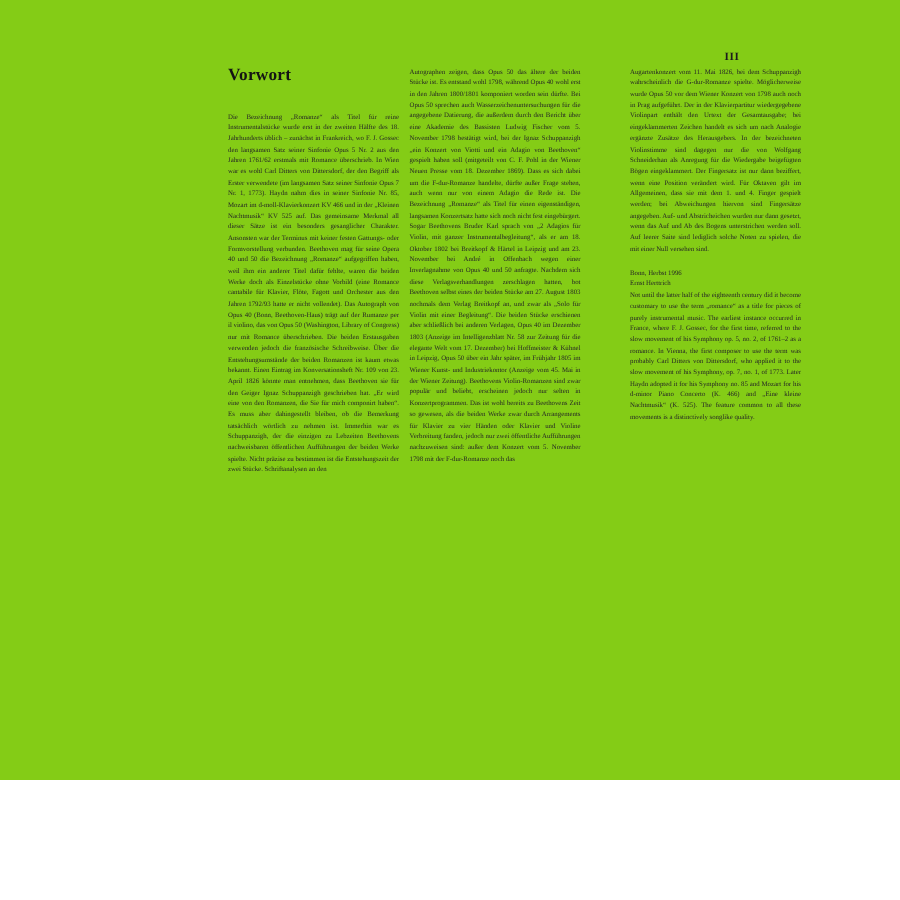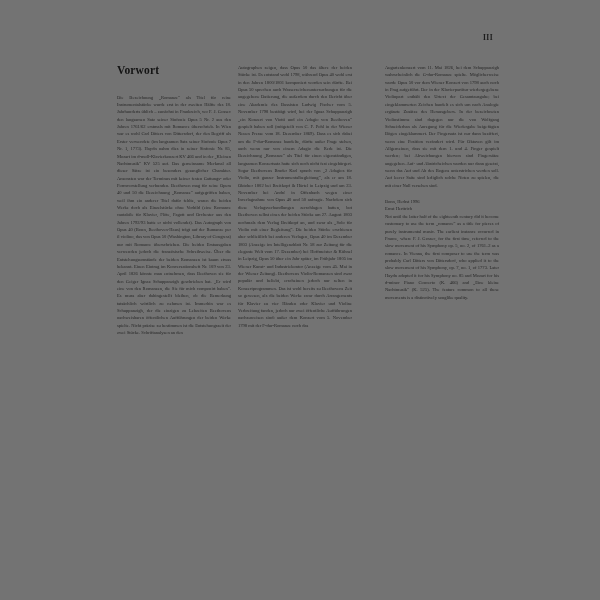--- a/index.html
+++ b/index.html
@@ -14,42 +14,43 @@
     overflow: hidden;
     font-family: "Liberation Serif", "DejaVu Serif", serif;
     color: #1a1a1a;
     -webkit-font-smoothing: antialiased;
   }
 
   #page {
     position: absolute;
     left: 0; top: 0;
     width: 600px;
-    height: 600px;
-    background: #737373;
+    height: 520px;
+    background: #84cc16;
   }
 
   
   .folio {
     position: absolute;
     top: 33px;
     left: 466px;
     width: 44px;
     text-align: center;
     font-size: 7.5px;
     font-weight: bold;
     letter-spacing: 0.4px;
     color: #1c1c1c;
   }
 
   
   .col {
     position: absolute;
-    top: 64px;
+    top: 44px;
     width: 114px;
+    margin-left: 35px;
   }
   #col1 { left: 117px; }
   #col2 { left: 238px; }
   #col3 { left: 385px; }
 
   .heading {
     font-size: 11.5px;
     font-weight: bold;
     letter-spacing: 0.15px;
     color: #141414;

